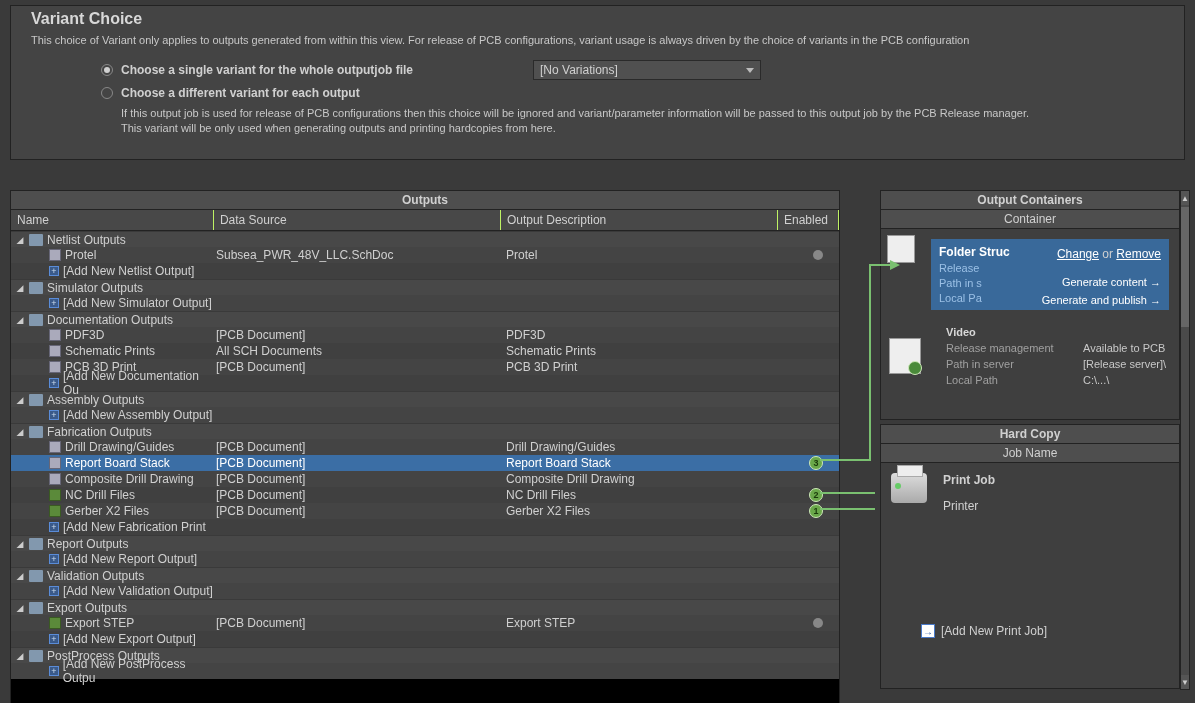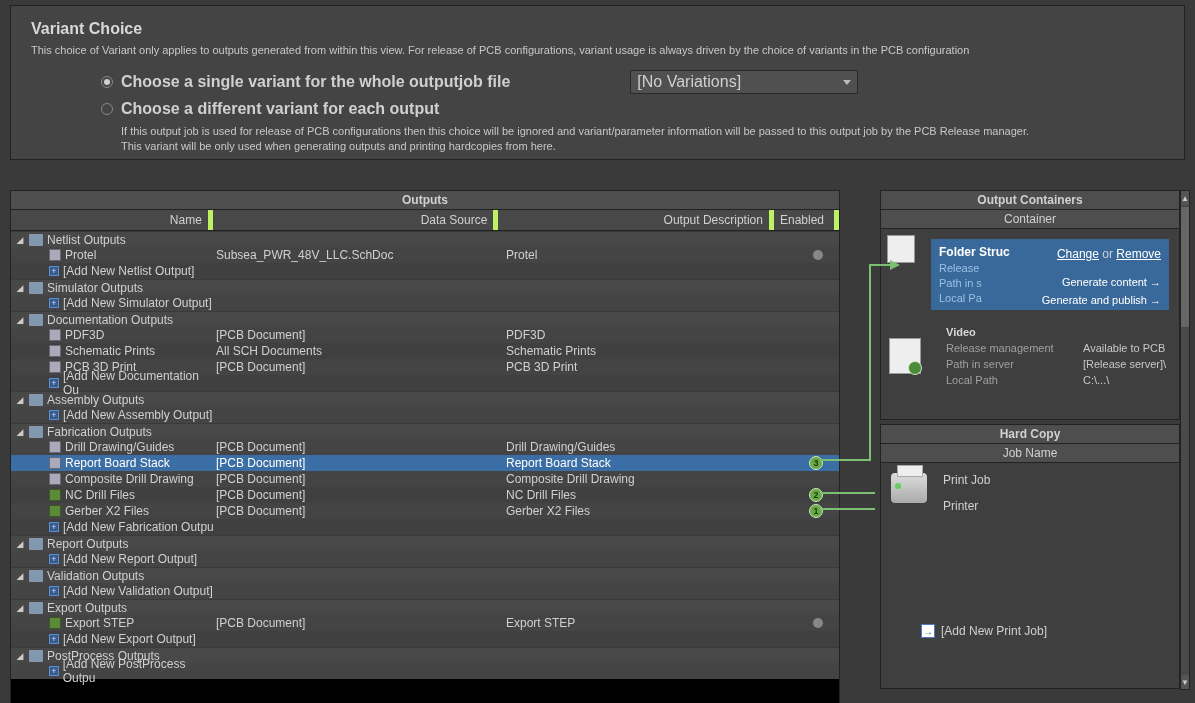--- a/index.html
+++ b/index.html
@@ -16,39 +16,39 @@
 .panel {
   background: #444444;
   border: 1px solid #222;
 }
 .variant-panel {
   position: absolute;
   left: 10px;
   top: 5px;
   width: 1175px;
   height: 155px;
-  padding: 14px 20px;
+  padding: 4px 20px;
 }
 .variant-title {
   font-size: 16px;
   font-weight: bold;
   color: #d8d8d8;
   margin-bottom: 6px;
 }
 .variant-desc {
   font-size: 11px;
   color: #c8c8c8;
   margin-bottom: 14px;
 }
 .radio-row {
   display: flex;
   align-items: center;
   margin-left: 70px;
   margin-bottom: 6px;
-  font-size: 16px;
+  font-size: 12px;
 }
 .radio-dot {
   width: 12px; height: 12px;
   border-radius: 50%;
   border: 1px solid #888;
   margin-right: 8px;
   display: flex;
   align-items: center;
   justify-content: center;
 }
@@ -99,22 +99,21 @@
   font-weight: bold;
   border-bottom: 1px solid #222;
 }
 .col-headers {
   display: flex;
   background: #484848;
   border-bottom: 1px solid #222;
 }
 .col-headers > div {
   padding: 3px 6px;
-  border-right: 5px solid #bef264;
-  text-align: right;
+  border-right: 1px solid #bef264;
 }
 .col-name { width: 205px; }
 .col-ds { width: 290px; }
 .col-od { width: 280px; }
 .col-en { flex: 1; text-align: right; padding-right: 10px !important; }
 
 .tree-body {
   overflow-y: auto;
   height: calc(100% - 42px);
 }
@@ -520,21 +519,21 @@
         </div>
                       <div class="cell-ds">[PCB Document]</div>
                       <div class="cell-od">Gerber X2 Files</div>
                       <div class="cell-en">
           <span class="badge">1</span>
         </div>
       </div>
       <div class="item-row alt">
         <div class="cell-name">
           <span class="plus-icon">+</span>
-          <span>[Add New Fabrication Outpu</span>
+          <span>[Add New Fabrication Print</span>
         </div>
       </div>
       <div class="cat-row">
         <span class="expand-icon">◢</span>
                   <span class="folder-icon"></span>
                   <span>Report Outputs</span>
       </div>
       <div class="item-row">
         <div class="cell-name">
           <span class="plus-icon">+</span>
@@ -623,21 +622,21 @@
     <div class="info-val">C:\...\</div>
   </div>
 </div>
 
 <div class="hardcopy-panel">
   <div class="panel-header">Hard Copy</div>
   <div class="sub-header">Job Name</div>
   <div class="print-body">
     <div class="printer-icon"></div>
     <div class="print-col">
-      <div style="font-weight:normal;">Print Job</div>
+      <div style="font-weight:bold;">Print Job</div>
       <div>Printer</div>
     </div>
   </div>
   <div class="add-print">
     <div class="arrow-icon">→</div>
     <span>[Add New Print Job]</span>
   </div>
 </div>
 
 <div class="scrollbar-v">

